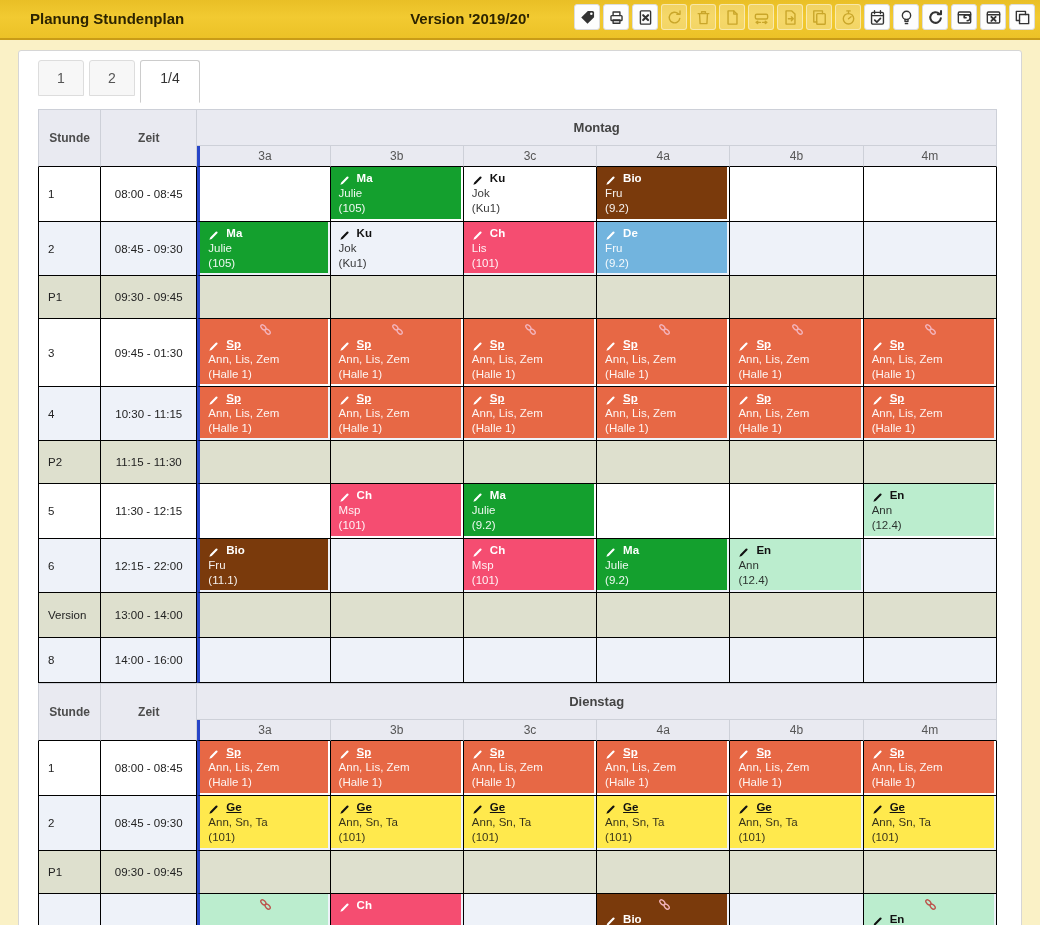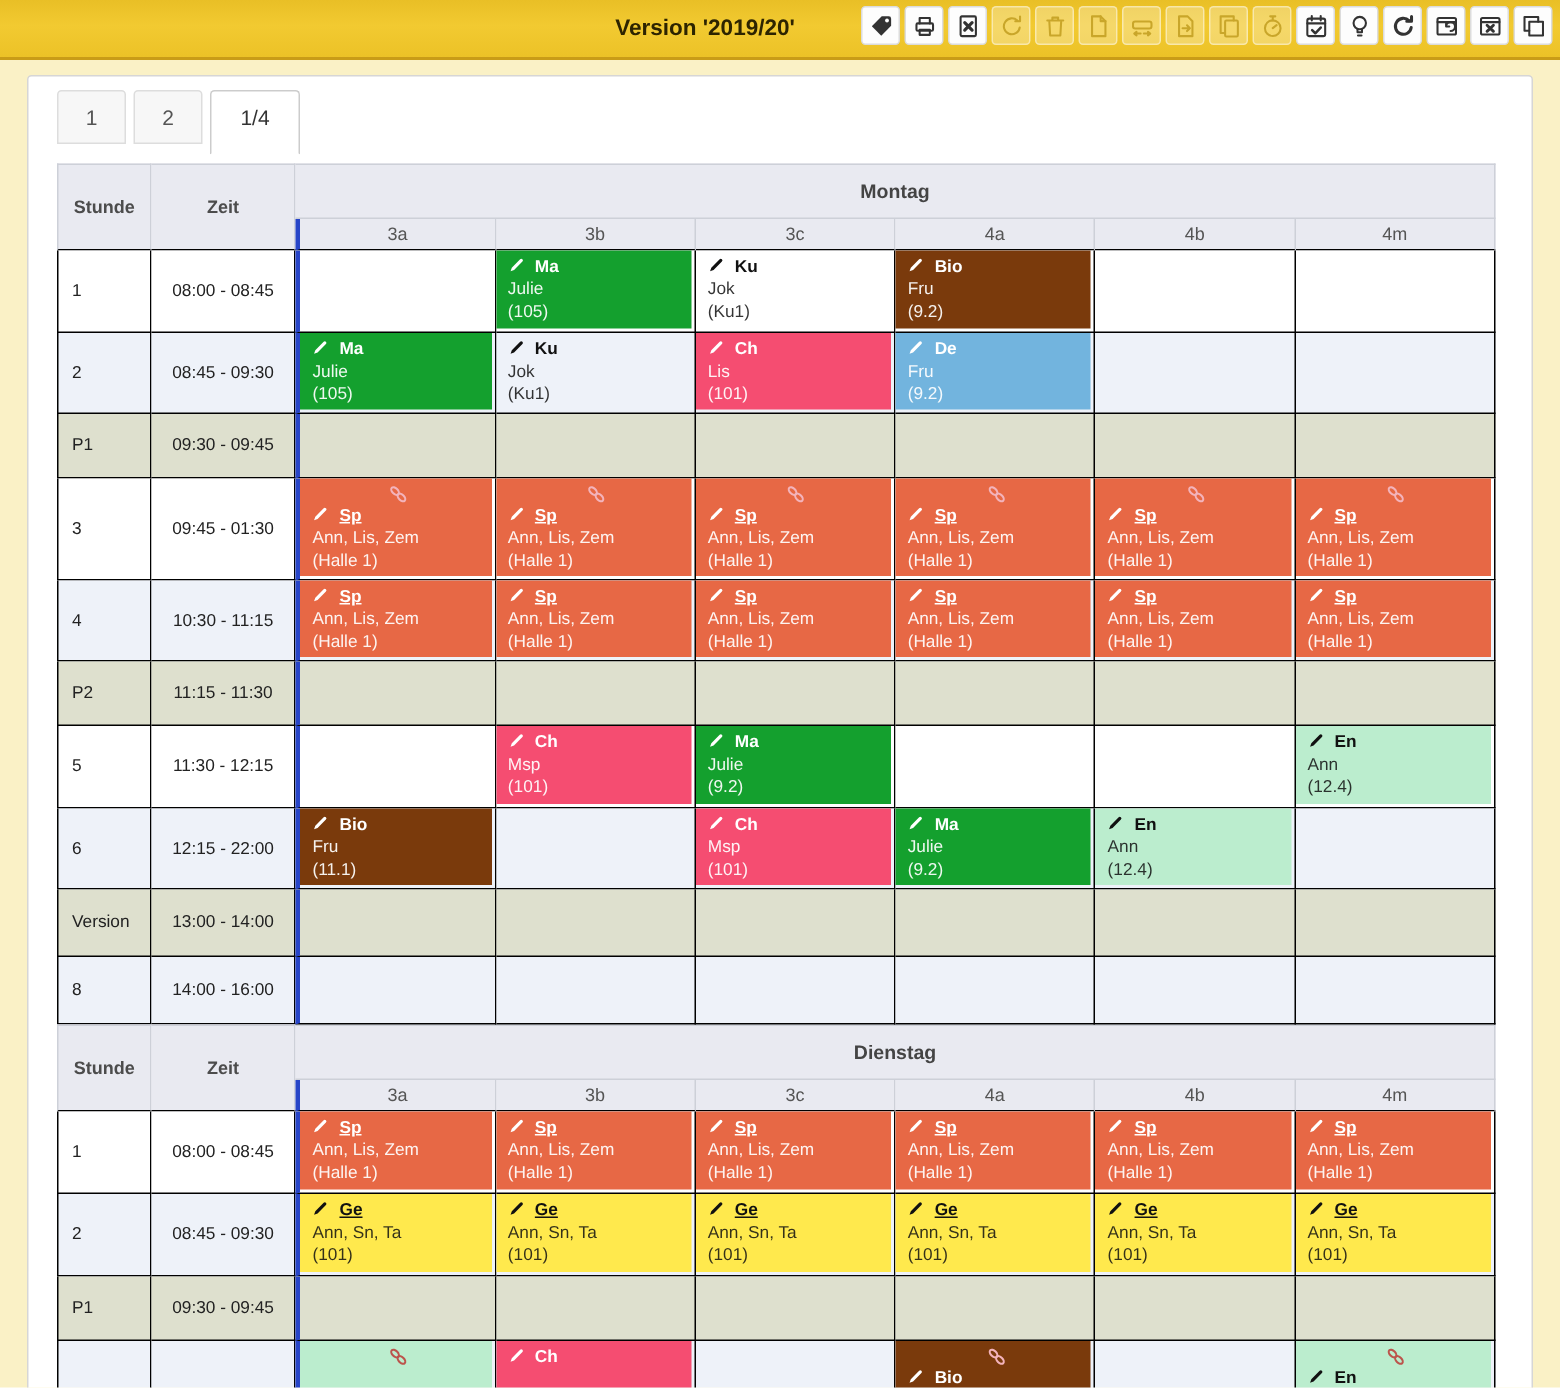--- a/index.html
+++ b/index.html
@@ -77,31 +77,32 @@
   table.tt td.stunde{border-left:1px solid #000;padding-left:9px;font-size:11.5px;}
   table.tt td.zeit{text-align:center;font-size:11.5px;}
   table.tt td.cls{position:relative;vertical-align:top;padding:0;}
   table.tt td.firstcls{border-left:3px solid #2745C8;}
   tr.r-alt td{background:#EEF2F9;}
   tr.r-break td{background:#DEE0CE;}
   .block{
     position:absolute;top:0;left:0;right:2px;bottom:2px;
     box-sizing:border-box;padding:4px 4px 0 8px;overflow:hidden;line-height:15px;
   }
-  .subjline{display:flex;align-items:flex-start;gap:7px;font-weight:bold;}
+  .subjline{display:flex;align-items:flex-end;gap:7px;font-weight:bold;}
   .subjline .pencil svg{width:11px;height:11px;display:block;}
   .subj.u{text-decoration:underline;}
   .line{line-height:15px;}
   .chainline{text-align:center;height:13px;line-height:10px;margin-bottom:1px;}
   .chainline svg{width:13px;height:13px;display:inline-block;}
 </style>
 </head>
 <body>
 
 <div class="topbar">
+  <div class="app-title">Planung Stundenplan</div>
   <div class="version">Version '2019/20'</div>
   <div class="toolbar" id="toolbar">
       <button class="tbtn">
         <svg viewBox="0 0 16 16">
           <path d="M8.3 1.8h4.4a1.5 1.5 0 0 1 1.5 1.5v4.4L8 13.9 2.1 8Z" fill="currentColor"></path>
           <circle cx="11.6" cy="4.4" r="1.2" fill="#fff"></circle>
         </svg>
       </button>
       <button class="tbtn">
         <svg viewBox="0 0 16 16" fill="none" stroke="currentColor" stroke-width="1.3" stroke-linecap="round" stroke-linejoin="round">

